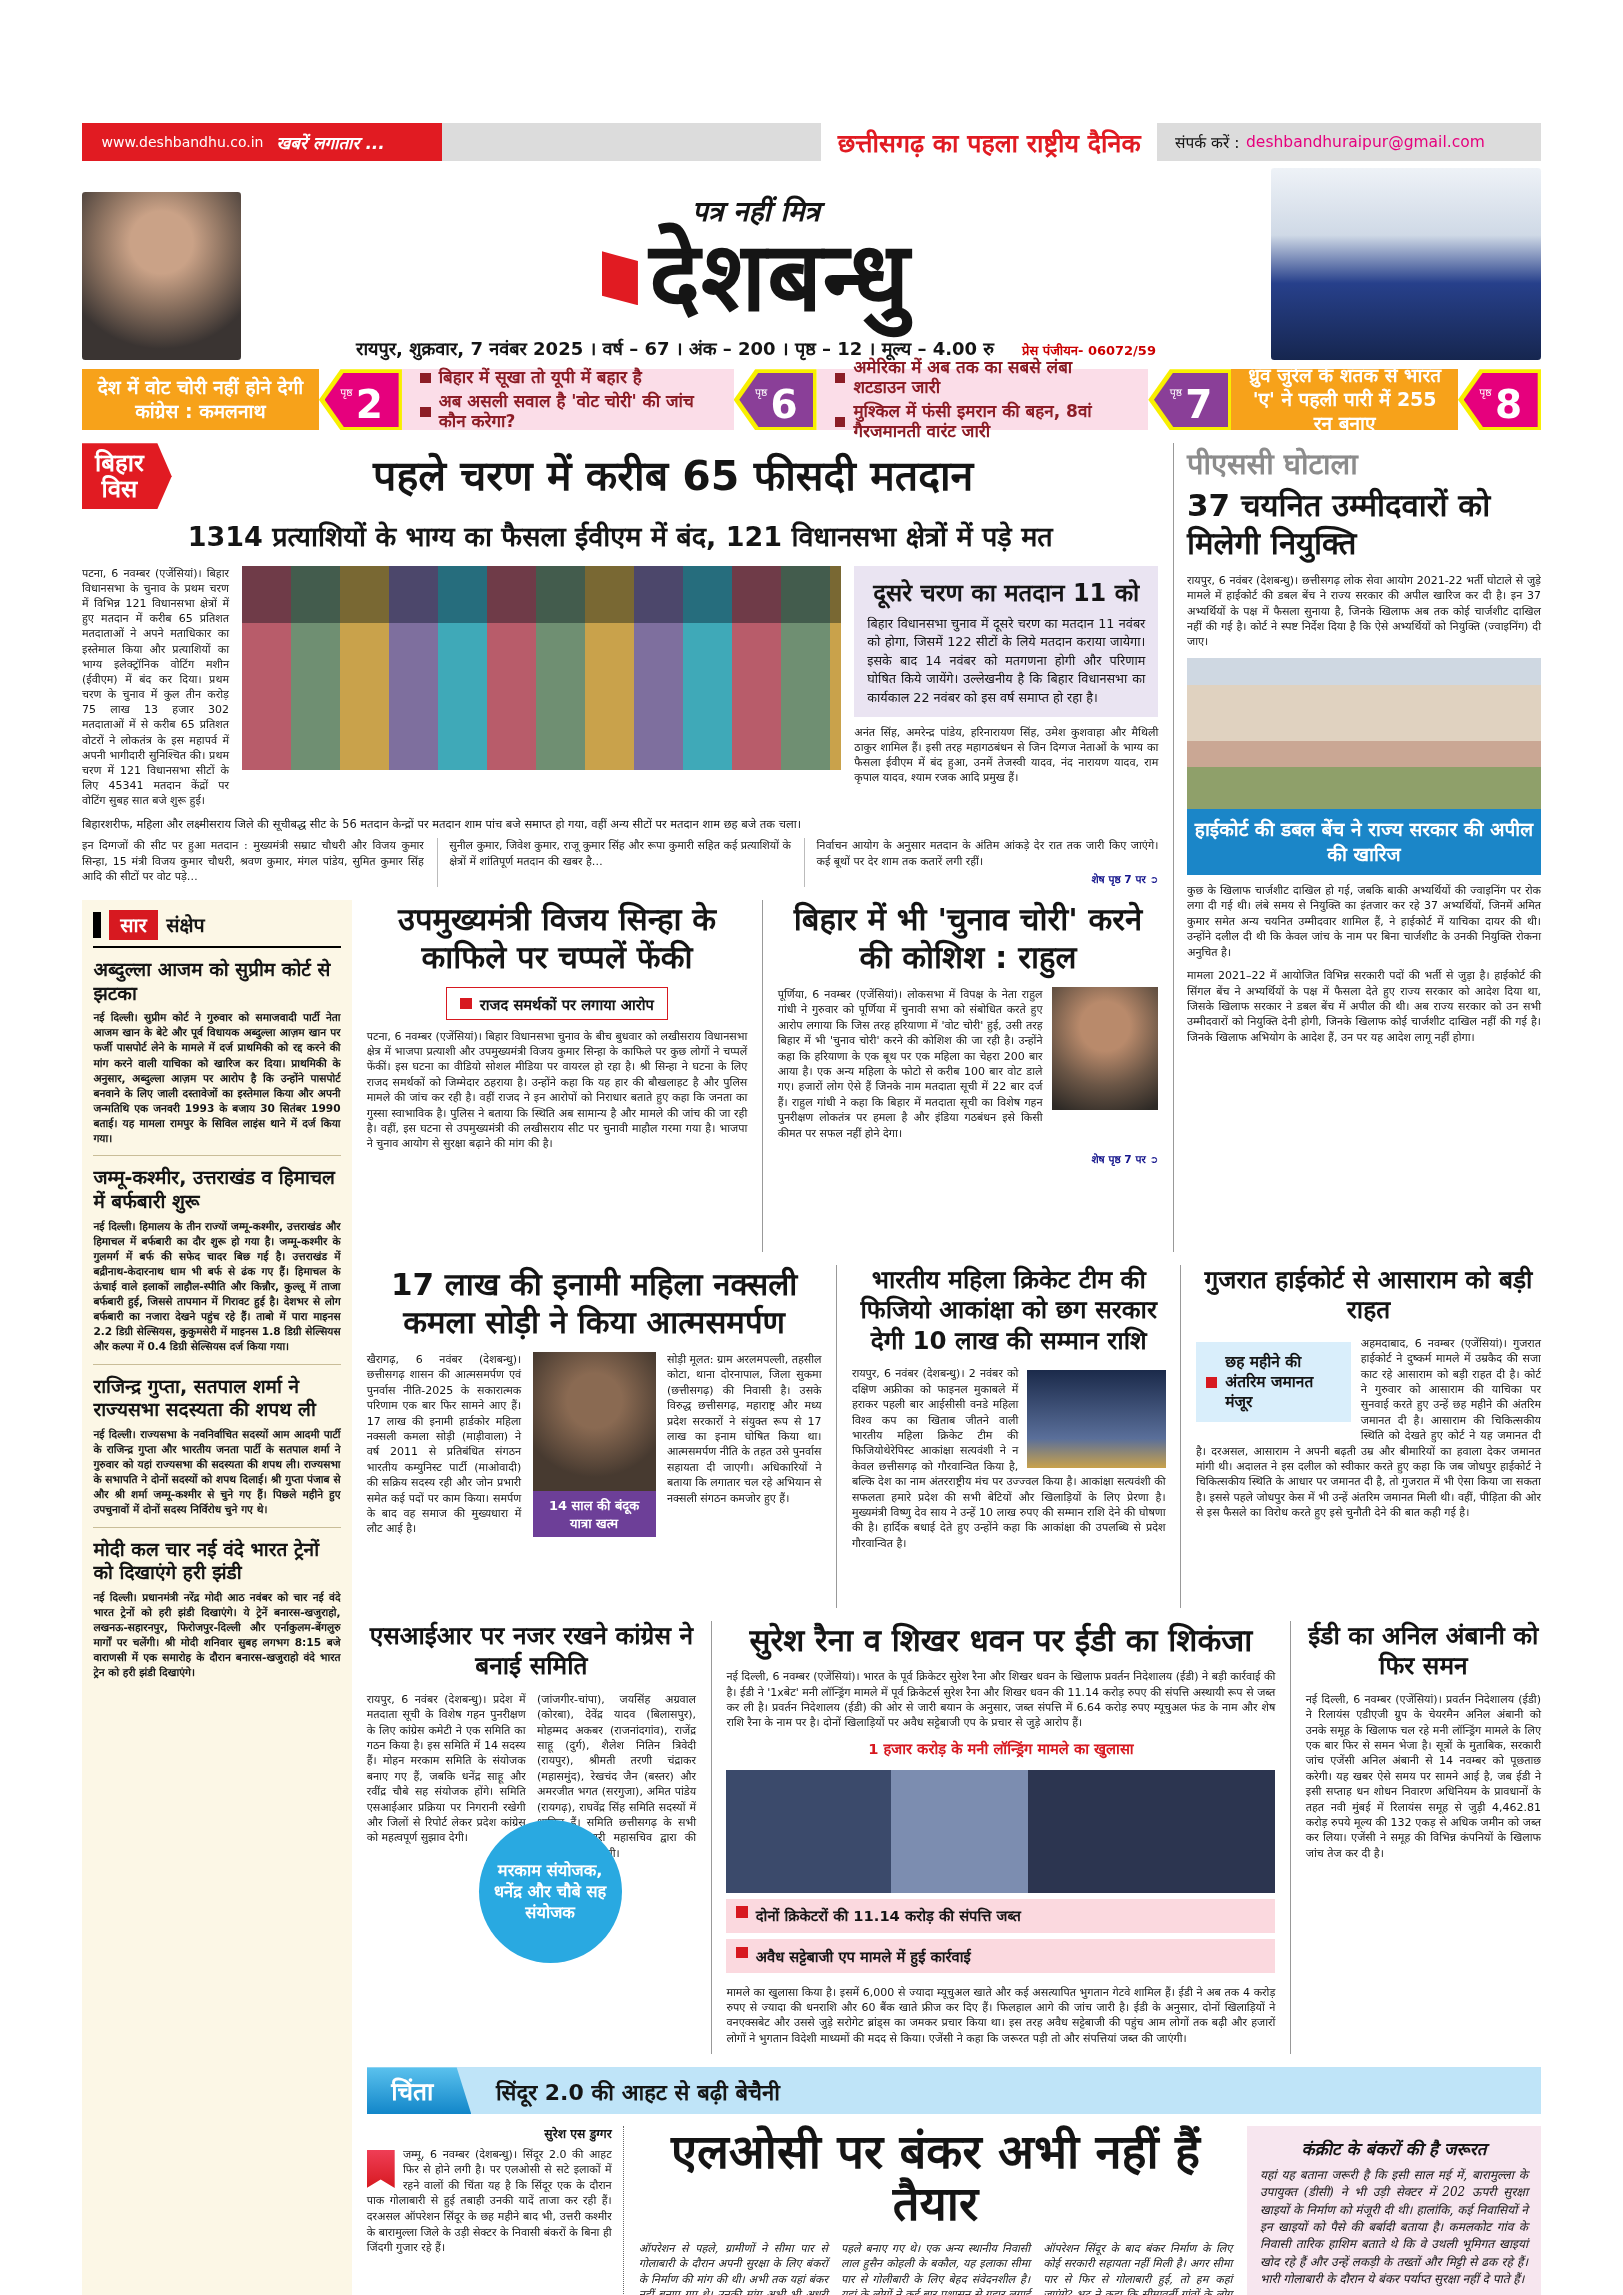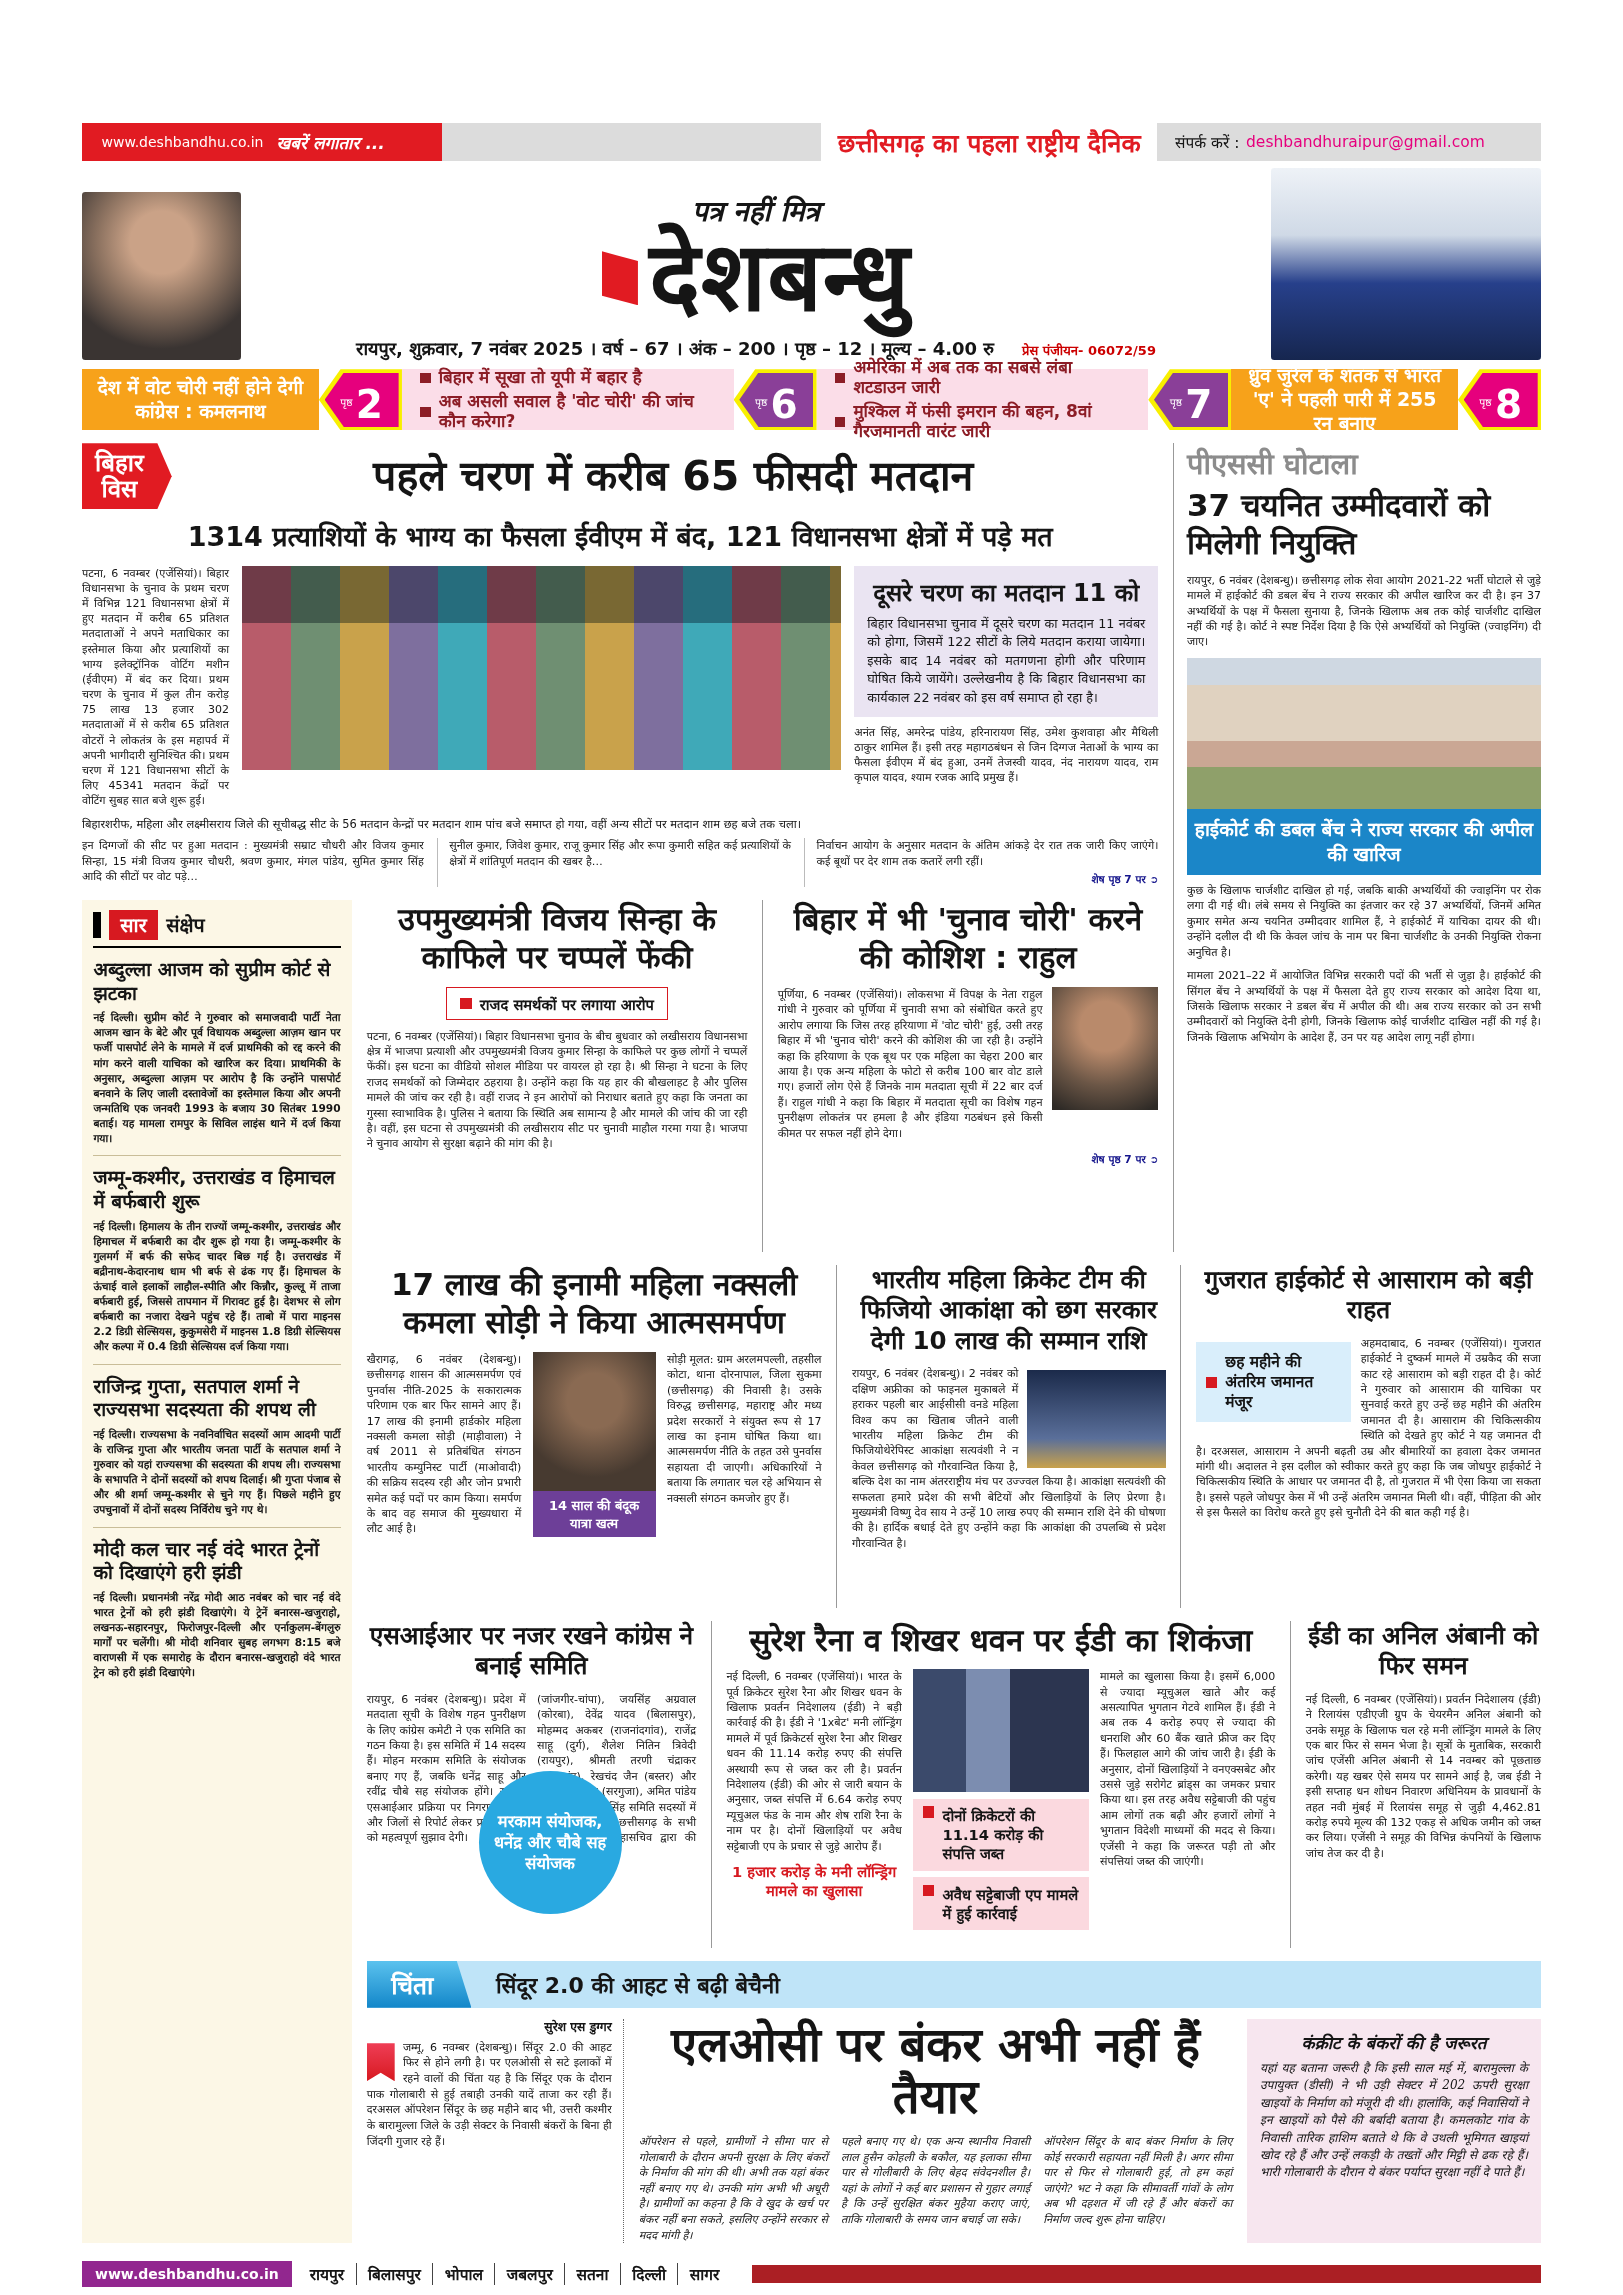--- a/index.html
+++ b/index.html
@@ -35,21 +35,21 @@
       justify-content:center;padding:0 11.4px;line-height:1.25;}
   .tz-pink{background:#fbdde8;color:#8c1d26;font-weight:800;font-size:17px;flex-direction:column;
       align-items:flex-start;justify-content:center;gap:4.9px;padding:0 18px;line-height:1.15;}
   .tz-item{display:flex;gap:8.2px;align-items:center;}
   .sq{width:10.6px;height:10.6px;background:#8c1d26;flex:none;display:inline-block;}
   .badge-outer{width:83px;flex:none;align-self:stretch;background:#f8ef00;
       clip-path:polygon(26% 0,100% 0,100% 100%,26% 100%,0 50%);display:flex;}
   .badge-inner{margin:3.3px 3.3px 3.3px 5.7px;flex:1;display:flex;align-items:flex-end;justify-content:center;gap:3.3px;
       clip-path:polygon(26% 0,100% 0,100% 100%,26% 100%,0 50%);padding-bottom:3.3px;}
   .b-magenta{background:#e6007d;} .b-purple{background:#8a3f98;}
-  .pg-label{color:#fff;font-size:10.6px;margin-bottom:15px;}
+  .pg-label{color:#fff;font-size:10.6px;margin-bottom:25px;}
   .pg-num{color:#fff;font-size:39px;font-weight:900;line-height:1;}
   
   .maingrid{display:grid;grid-template-columns:270px 1fr 368px;column-gap:14.7px;row-gap:13px;
       grid-template-areas:"lead lead psc" "side mid2 psc" "side row3 row3" "side row4 row4" "side loc loc";}
   .a-lead{grid-area:lead;min-height:393px;}
   .a-psc{grid-area:psc;border-left:0.8px solid #999;padding-left:13px;}
   .a-side{grid-area:side;}
   .a-mid2{grid-area:mid2;min-height:352px;}
   .a-row3{grid-area:row3;min-height:343px;}
   .a-row4{grid-area:row4;min-height:327px;}
@@ -109,21 +109,21 @@
   .kamla-photo{width:123px;height:139px;background:radial-gradient(circle at 50% 35%,#8a6a52 25%,#473a30 70%);}
   .purple-cap{background:#6d3f98;color:#fff;font-weight:800;font-size:13px;text-align:center;padding:4.9px;width:123px;box-sizing:border-box;}
   .trophy-photo{width:139px;height:98px;float:right;margin:3.3px 0 4.9px 8.2px;background:linear-gradient(180deg,#1b2a4a,#5a6f9a 70%,#c9a24b 100%);}
   .bluebox{background:#d9eefb;display:flex;gap:8.2px;align-items:center;padding:9.8px;font-weight:800;font-size:15.5px;line-height:1.3;margin:6.5px 0;width:155px;float:left;box-sizing:border-box;margin-right:9.8px;}
   .congress-wrap{position:relative;}
   .congress-cols{display:flex;gap:11.4px;}
   .congress-cols .bodytxt{flex:1;}
   .blue-circle{position:absolute;left:34%;top:46%;width:143px;height:143px;border-radius:50%;background:#29a9e1;
       color:#fff;font-weight:800;font-size:16.4px;display:flex;align-items:center;justify-content:center;
       text-align:center;padding:9.8px;box-sizing:border-box;line-height:1.3;}
-  .raina-flex{display:flex;gap:11.4px;}
+  .raina-flex{display:flex;gap:11.4px;flex-direction:column;}
   .raina-flex .rcol{flex:1;}
   .raina-photo{height:123px;background:linear-gradient(90deg,#3b4a6b 0 30%,#7c8db0 30% 55%,#2c3550 55% 100%);margin-bottom:6.5px;}
   .pinknote{background:#fbd9df;display:flex;gap:8.2px;align-items:flex-start;padding:7.4px 9.8px;font-weight:800;font-size:14.7px;line-height:1.3;margin-top:6.5px;}
   .rednote{color:#d71920;font-weight:800;font-size:14.7px;margin-top:8.2px;text-align:center;line-height:1.3;}
   
   .loc-strip{display:flex;align-items:stretch;background:#bfe4f8;height:47px;}
   .chinta{background:linear-gradient(#5bc2ee,#1286c9);color:#fff;font-weight:800;font-size:24.5px;display:flex;
       align-items:center;padding:0 38px 0 24.5px;clip-path:polygon(0 0,86% 0,100% 100%,0 100%);}
   .loc-striphead{font-size:22px;font-weight:800;display:flex;align-items:center;padding-left:24.5px;}
   .loc-body{display:flex;gap:14.7px;padding-top:11.4px;}

